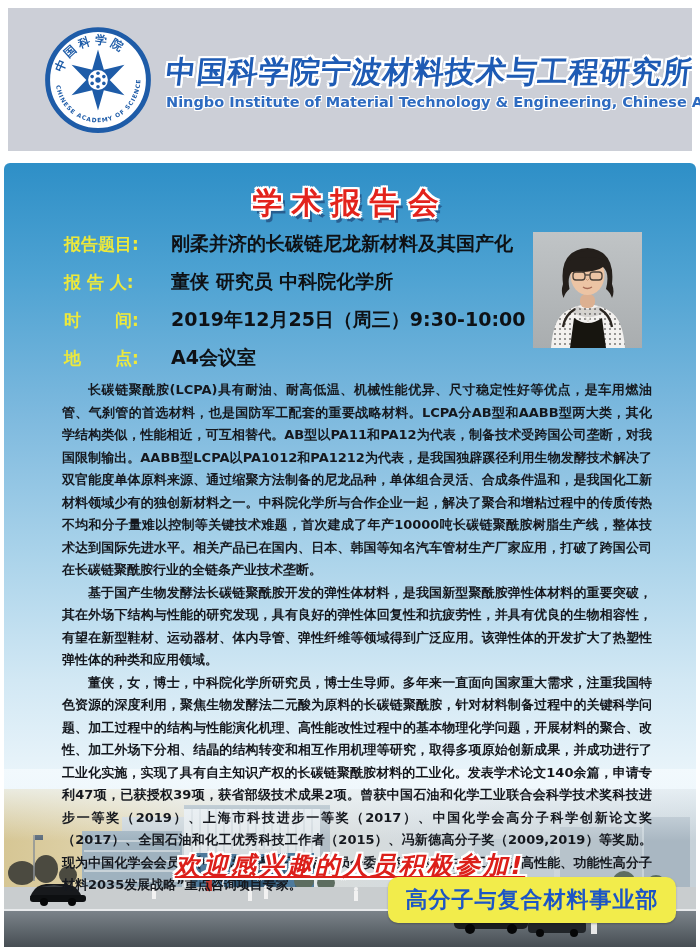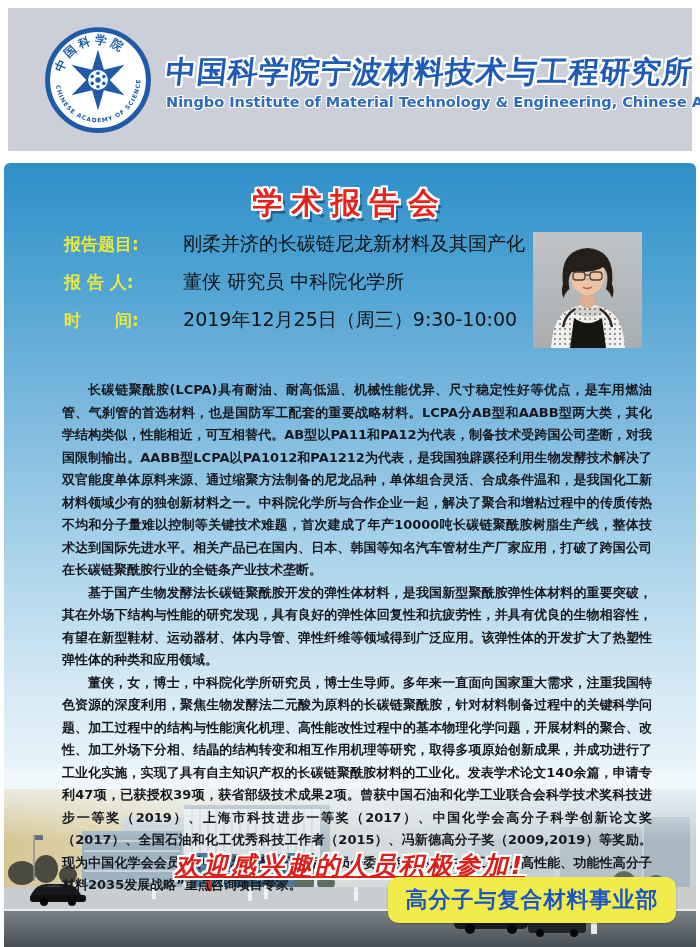--- a/index.html
+++ b/index.html
@@ -26,21 +26,21 @@
   .lecture-title{position:absolute;left:0;top:20px;width:100%;text-align:center;
         font-size:30px;font-weight:bold;color:#e3231c;letter-spacing:9px;
         text-shadow:-2px -2px 0 #fff,2px -2px 0 #fff,-2px 2px 0 #fff,2px 2px 0 #fff,
                     0 -2px 0 #fff,0 2px 0 #fff,-2px 0 0 #fff,2px 0 0 #fff,
                     4px 5px 0 rgba(21,45,92,.55);}
 
   .info{position:absolute;left:60px;top:68px;}
   .info-row{height:24px;margin-bottom:14px;white-space:nowrap;}
   .info-label{display:inline-block;width:92px;font-size:17px;font-weight:bold;color:#ede93b;
               vertical-align:middle;}
-  .info-value{display:inline-block;margin-left:22px;font-size:19px;font-weight:normal;color:#0e1115;
+  .info-value{display:inline-block;margin-left:10px;font-size:19px;font-weight:bold;color:#0e1115;
               vertical-align:middle;}
 
   .speaker{position:absolute;left:529px;top:69px;width:109px;height:116px;overflow:hidden;}
 
   .sections{position:absolute;left:58px;top:216px;width:590px;}
   .sec-heading{margin:0 0 4px 0;font-size:19px;font-weight:bold;color:#e23a30;}
   .sec-heading.second{margin-top:10px;}
   .sec-para{margin:0;font-size:13px;line-height:22.5px;font-weight:600;color:#15181e;
             text-align:justify;text-indent:2em;}
 
@@ -248,20 +248,24 @@
         <span class="info-value">刚柔并济的长碳链尼龙新材料及其国产化</span>
       </div>
       <div class="info-row">
         <span class="info-label">报 告 人:</span>
         <span class="info-value">董侠  研究员  中科院化学所</span>
       </div>
       <div class="info-row">
         <span class="info-label">时　　间:</span>
         <span class="info-value">2019年12月25日（周三）9:30-10:00</span>
       </div>
+      <div class="info-row">
+        <span class="info-label">地　　点:</span>
+        <span class="info-value">A4会议室</span>
+      </div>
     </div>
 
     <div class="speaker">
       <svg viewBox="0 0 109 116" width="109" height="116">
         <defs>
           <linearGradient id="pbg" x1="0" y1="0" x2="0" y2="1">
             <stop offset="0" stop-color="#c0c4c6"></stop>
               <stop offset="1" stop-color="#a9adaf"></stop>
           </linearGradient>
           <pattern id="dots" width="5" height="5" patternUnits="userSpaceOnUse">

